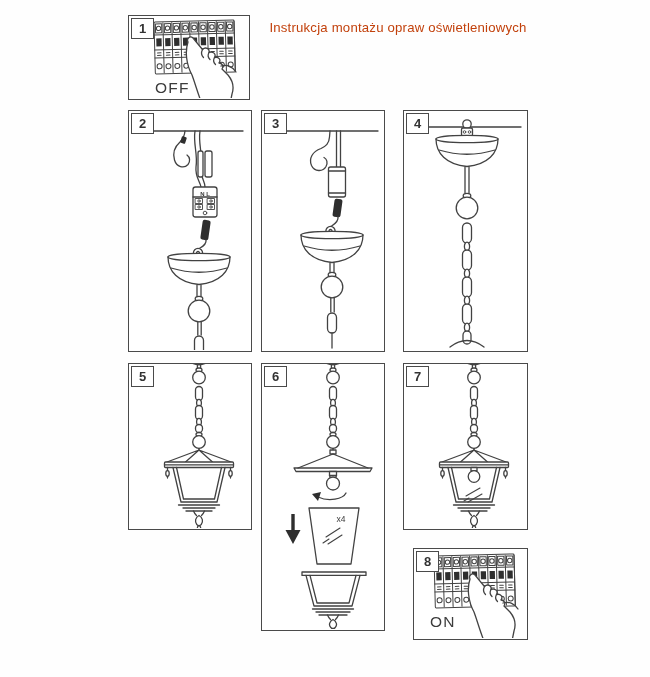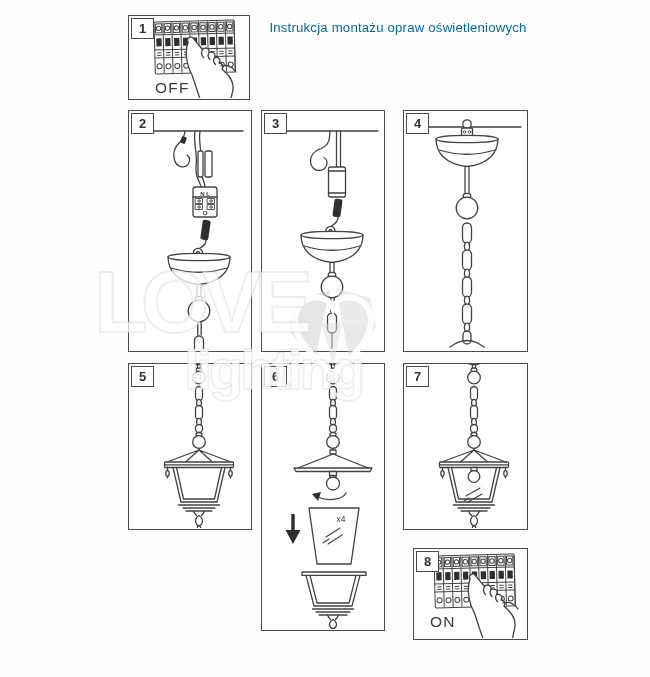--- a/index.html
+++ b/index.html
@@ -1,19 +1,19 @@
 <!DOCTYPE html>
 <html><head>
 <meta charset="utf-8">
 <style>
   html,body{margin:0;padding:0;background:#ffffff;}
   .page{position:relative;width:650px;height:677px;background:#fefefe;overflow:hidden;
         font-family:"Liberation Sans",sans-serif;}
   .title{position:absolute;left:246px;top:17px;width:304px;text-align:center;
-         color:#0369a1;font-size:13.2px;line-height:22px;letter-spacing:.2px;}
+         color:#c2410c;font-size:13.2px;line-height:22px;letter-spacing:.2px;}
   .panel{position:absolute;border:1.5px solid #4a4a4a;background:#ffffff;box-sizing:border-box;}
   .panel svg{position:absolute;left:0;top:0;display:block;}
   .badge{position:absolute;left:2px;top:2px;width:21px;height:19px;border:1.4px solid #4a4a4a;
          background:#fff;display:flex;align-items:center;justify-content:center;
          font-size:13px;font-weight:bold;color:#333;z-index:2;}
   .ln{stroke:#424242;fill:none;stroke-width:1.3;stroke-linecap:round;stroke-linejoin:round;}
   text{font-family:"Liberation Sans",sans-serif;stroke:none;fill:#3c3c3c;}
   .cap{font-size:15.5px;letter-spacing:1.2px;}
   .wm{position:absolute;left:80px;top:258px;width:330px;height:175px;z-index:6;pointer-events:none;}
   .wm1{position:absolute;left:14px;top:0;font-size:88px;font-weight:bold;line-height:1;
@@ -308,26 +308,14 @@
       <g class="ln">
         <g transform="translate(20,7) rotate(-1.5)">
           <use href="#breaker-unit"></use>
         </g>
         <use href="#hand-point" x="56" y="30"></use>
         <text class="cap" x="16" y="78">ON</text>
       </g>
     </svg>
   </div>
 
-  <div class="wm">
-    <svg class="gem" width="150" height="130" viewBox="0 0 150 130">
-      <polygon points="40,28 72,18 64,52 30,58" fill="#cdcdcd" opacity="0.5"></polygon>
-      <polygon points="78,16 112,26 118,55 84,50" fill="#d8d8d8" opacity="0.5"></polygon>
-      <polygon points="30,58 64,52 58,86" fill="#c6c6c6" opacity="0.45"></polygon>
-      <polygon points="84,50 118,55 92,88" fill="#d2d2d2" opacity="0.5"></polygon>
-      <polygon points="64,52 84,50 75,95" fill="#dcdcdc" opacity="0.5"></polygon>
-      <path d="M75,102 C45,77 30,56 40,36 C50,21 70,23 75,36 C80,23 100,21 110,36 C120,56 105,77 75,102 Z" fill="none" stroke="rgba(255,255,255,0.9)" stroke-width="6"></path>
-    </svg>
-    <div class="wm1">LOVE</div>
-    <div class="wm2">lighting</div>
-  </div>
 
 </div>
 
 </body></html>

